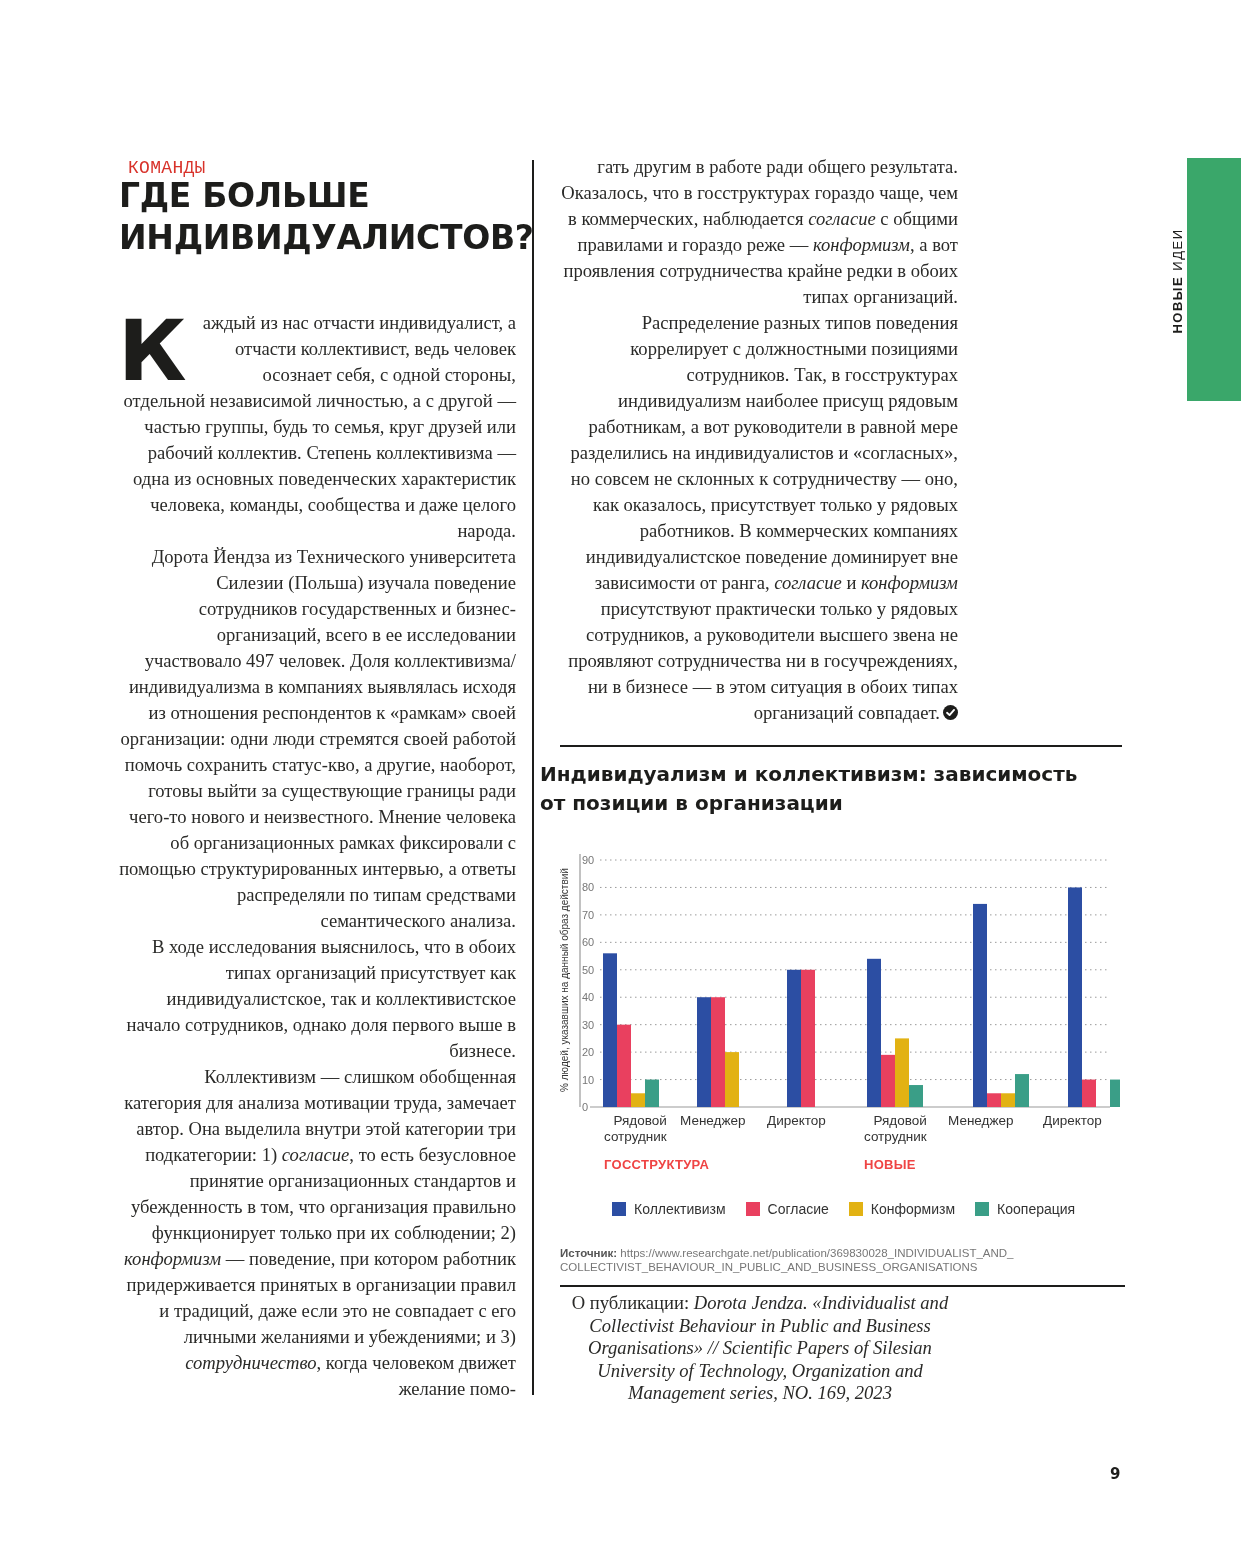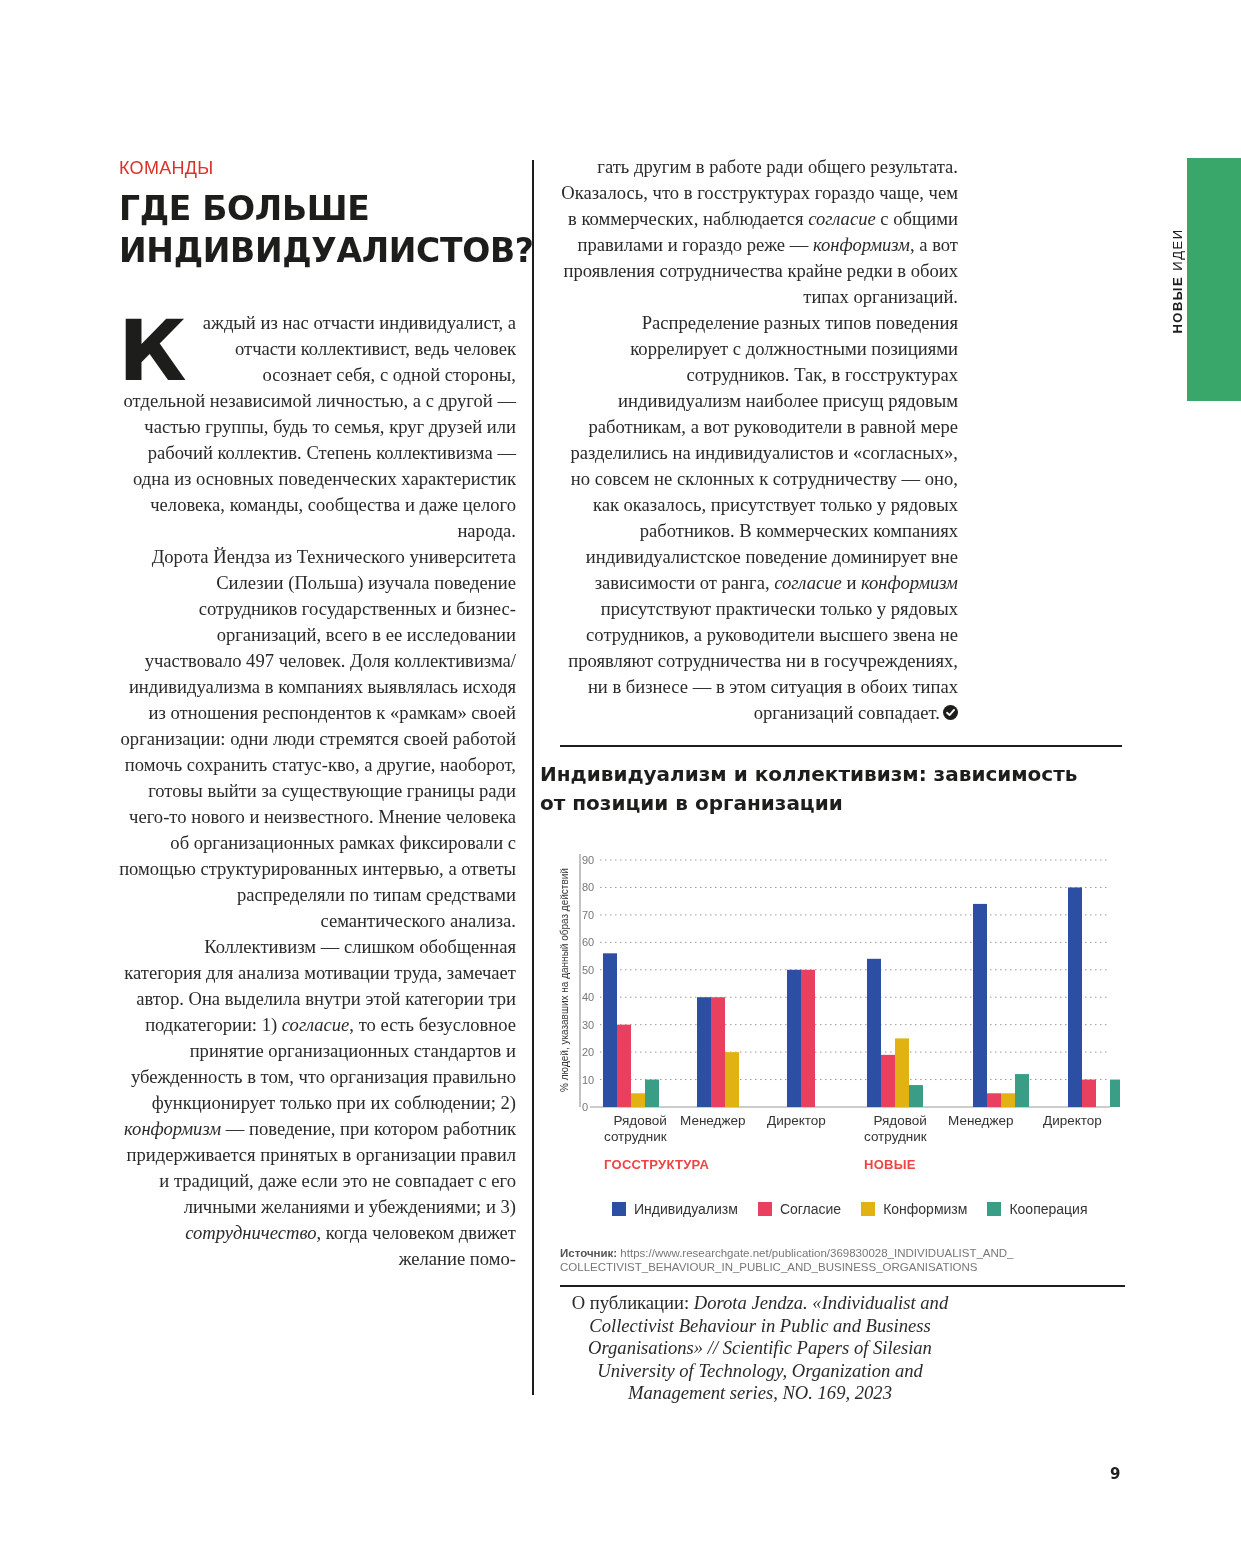--- a/index.html
+++ b/index.html
@@ -1,19 +1,19 @@
 <!DOCTYPE html>
 <html><head>
 <meta charset="utf-8">
 <style>
   html, body { margin:0; padding:0; background:#fff; }
   body { width:1241px; height:1554px; position:relative; overflow:hidden; color:#1d1d1b; }
 
-  .rubric { position:absolute; left:119px; top:158px; font-family:Liberation Sans, sans-serif; font-size:18px; color:#d8322a; letter-spacing:0.3px; }
-  .title { position:absolute; left:119px; top:188px; width:410px; font-family:"DejaVu Sans", sans-serif; font-weight:bold; font-size:33px; line-height:42px; color:#1d1d1b; letter-spacing:-0.3px; }
+  .rubric { position:absolute; left:128px; top:158px; font-family:Liberation Mono, monospace; font-size:18px; color:#d8322a; letter-spacing:0.3px; }
+  .title { position:absolute; left:119px; top:175px; width:410px; font-family:"DejaVu Sans", sans-serif; font-weight:bold; font-size:33px; line-height:42px; color:#1d1d1b; letter-spacing:-0.3px; }
 
   .col { position:absolute; font-family:"Liberation Serif", serif; font-size:18.6px; line-height:26px; color:#2a2a28; text-align:right; }
   .col p { margin:0; }
   .col p.indent { text-indent:18px; }
   .col-left { left:118px; top:310px; width:398px; }
   .col-right { left:560px; top:154px; width:398px; }
   .dropcap { float:left; font-family:"DejaVu Sans", sans-serif; font-weight:bold; font-size:84px; line-height:70px; margin:6px 8px 0 0; color:#1d1d1b; }
 
   .vrule { position:absolute; left:532px; top:160px; width:1.5px; height:1235px; background:#1d1d1b; }
 
@@ -59,20 +59,21 @@
 </div>
 
 <div class="vrule"></div>
 
 <div class="col col-left">
   <p>
     <span class="dropcap">К</span>
     <span>аждый из нас отчасти индивидуалист, а отчасти коллективист, ведь человек осознает себя, с одной стороны, отдельной независимой личностью, а с другой — частью группы, будь то семья, круг друзей или рабочий коллектив. Степень коллективизма — одна из основных поведенческих характеристик человека, команды, сообщества и даже целого народа.</span>
   </p>
   <p class="indent">Дорота Йендза из Технического университета Силезии (Польша) изучала поведение сотрудников государственных и бизнес-организаций, всего в ее исследовании участвовало 497 человек. Доля коллективизма/индивидуализма в компаниях выявлялась исходя из отношения респондентов к «рамкам» своей организации: одни люди стремятся своей работой помочь сохранить статус-кво, а другие, наоборот, готовы выйти за существующие границы ради чего-то нового и неизвестного. Мнение человека об организационных рамках фиксировали с помощью структурированных интервью, а ответы распределяли по типам средствами семантического анализа.</p>
+  <p class="indent">В ходе исследования выяснилось, что в обоих типах организаций присутствует как индивидуалистское, так и коллективистское начало сотрудников, однако доля первого выше в бизнесе.</p>
   <p class="indent"><span>Коллективизм — слишком обобщенная категория для анализа мотивации труда, замечает автор. Она выделила внутри этой категории три подкатегории: 1) </span><i>согласие</i><span>, то есть безусловное принятие организационных стандартов и убежденность в том, что организация правильно функционирует только при их соблюдении; 2) </span><i>конформизм</i><span> — поведение, при котором работник придерживается принятых в организации правил и традиций, даже если это не совпадает с его личными желаниями и убеждениями; и 3) </span><i>сотрудничество</i><span>, когда человеком движет желание помо-</span></p>
 </div>
 
 <div class="col col-right">
   <p><span>гать другим в работе ради общего результата. Оказалось, что в госструктурах гораздо чаще, чем в коммерческих, наблюдается </span><i>согласие</i><span> с общими правилами и гораздо реже — </span><i>конформизм</i><span>, а вот проявления сотрудничества крайне редки в обоих типах организаций.</span></p>
   <p class="indent"><span>Распределение разных типов поведения коррелирует с должностными позициями сотрудников. Так, в госструктурах индивидуализм наиболее присущ рядовым работникам, а вот руководители в равной мере разделились на индивидуалистов и «согласных», но совсем не склонных к сотрудничеству — оно, как оказалось, присутствует только у рядовых работников. В коммерческих компаниях индивидуалистское поведение доминирует вне зависимости от ранга, </span><i>согласие</i><span> и </span><i>конформизм</i><span> присутствуют практически только у рядовых сотрудников, а руководители высшего звена не проявляют сотрудничества ни в госучреждениях, ни в бизнесе — в этом ситуация в обоих типах организаций совпадает.</span><svg class="check-icon" viewBox="0 0 16 16">
         <circle cx="8" cy="8" r="8" fill="#1d1d1b"></circle>
         <path d="M4.3 8.3 L7 10.8 L11.8 5.3" stroke="#fff" stroke-width="2" fill="none" stroke-linecap="round" stroke-linejoin="round"></path>
       </svg></p>
 </div>
@@ -148,21 +149,21 @@
     <div class="xcat" style="left: 1043px;">
       <div>Директор</div>
     </div>
   </div>
 <div class="group-label" style="left:604px">ГОССТРУКТУРА</div>
 <div class="group-label" style="left:864px">НОВЫЕ</div>
 
 <div class="legend" id="legend">
     <div class="legend-item">
       <span class="swatch" style="background: rgb(44, 78, 163);"></span>
-      <span>Индивидуализм</span>
+      <span>Коллективизм</span>
     </div>
     <div class="legend-item">
       <span class="swatch" style="background: rgb(233, 64, 95);"></span>
       <span>Согласие</span>
     </div>
     <div class="legend-item">
       <span class="swatch" style="background: rgb(226, 178, 19);"></span>
       <span>Конформизм</span>
     </div>
     <div class="legend-item">

